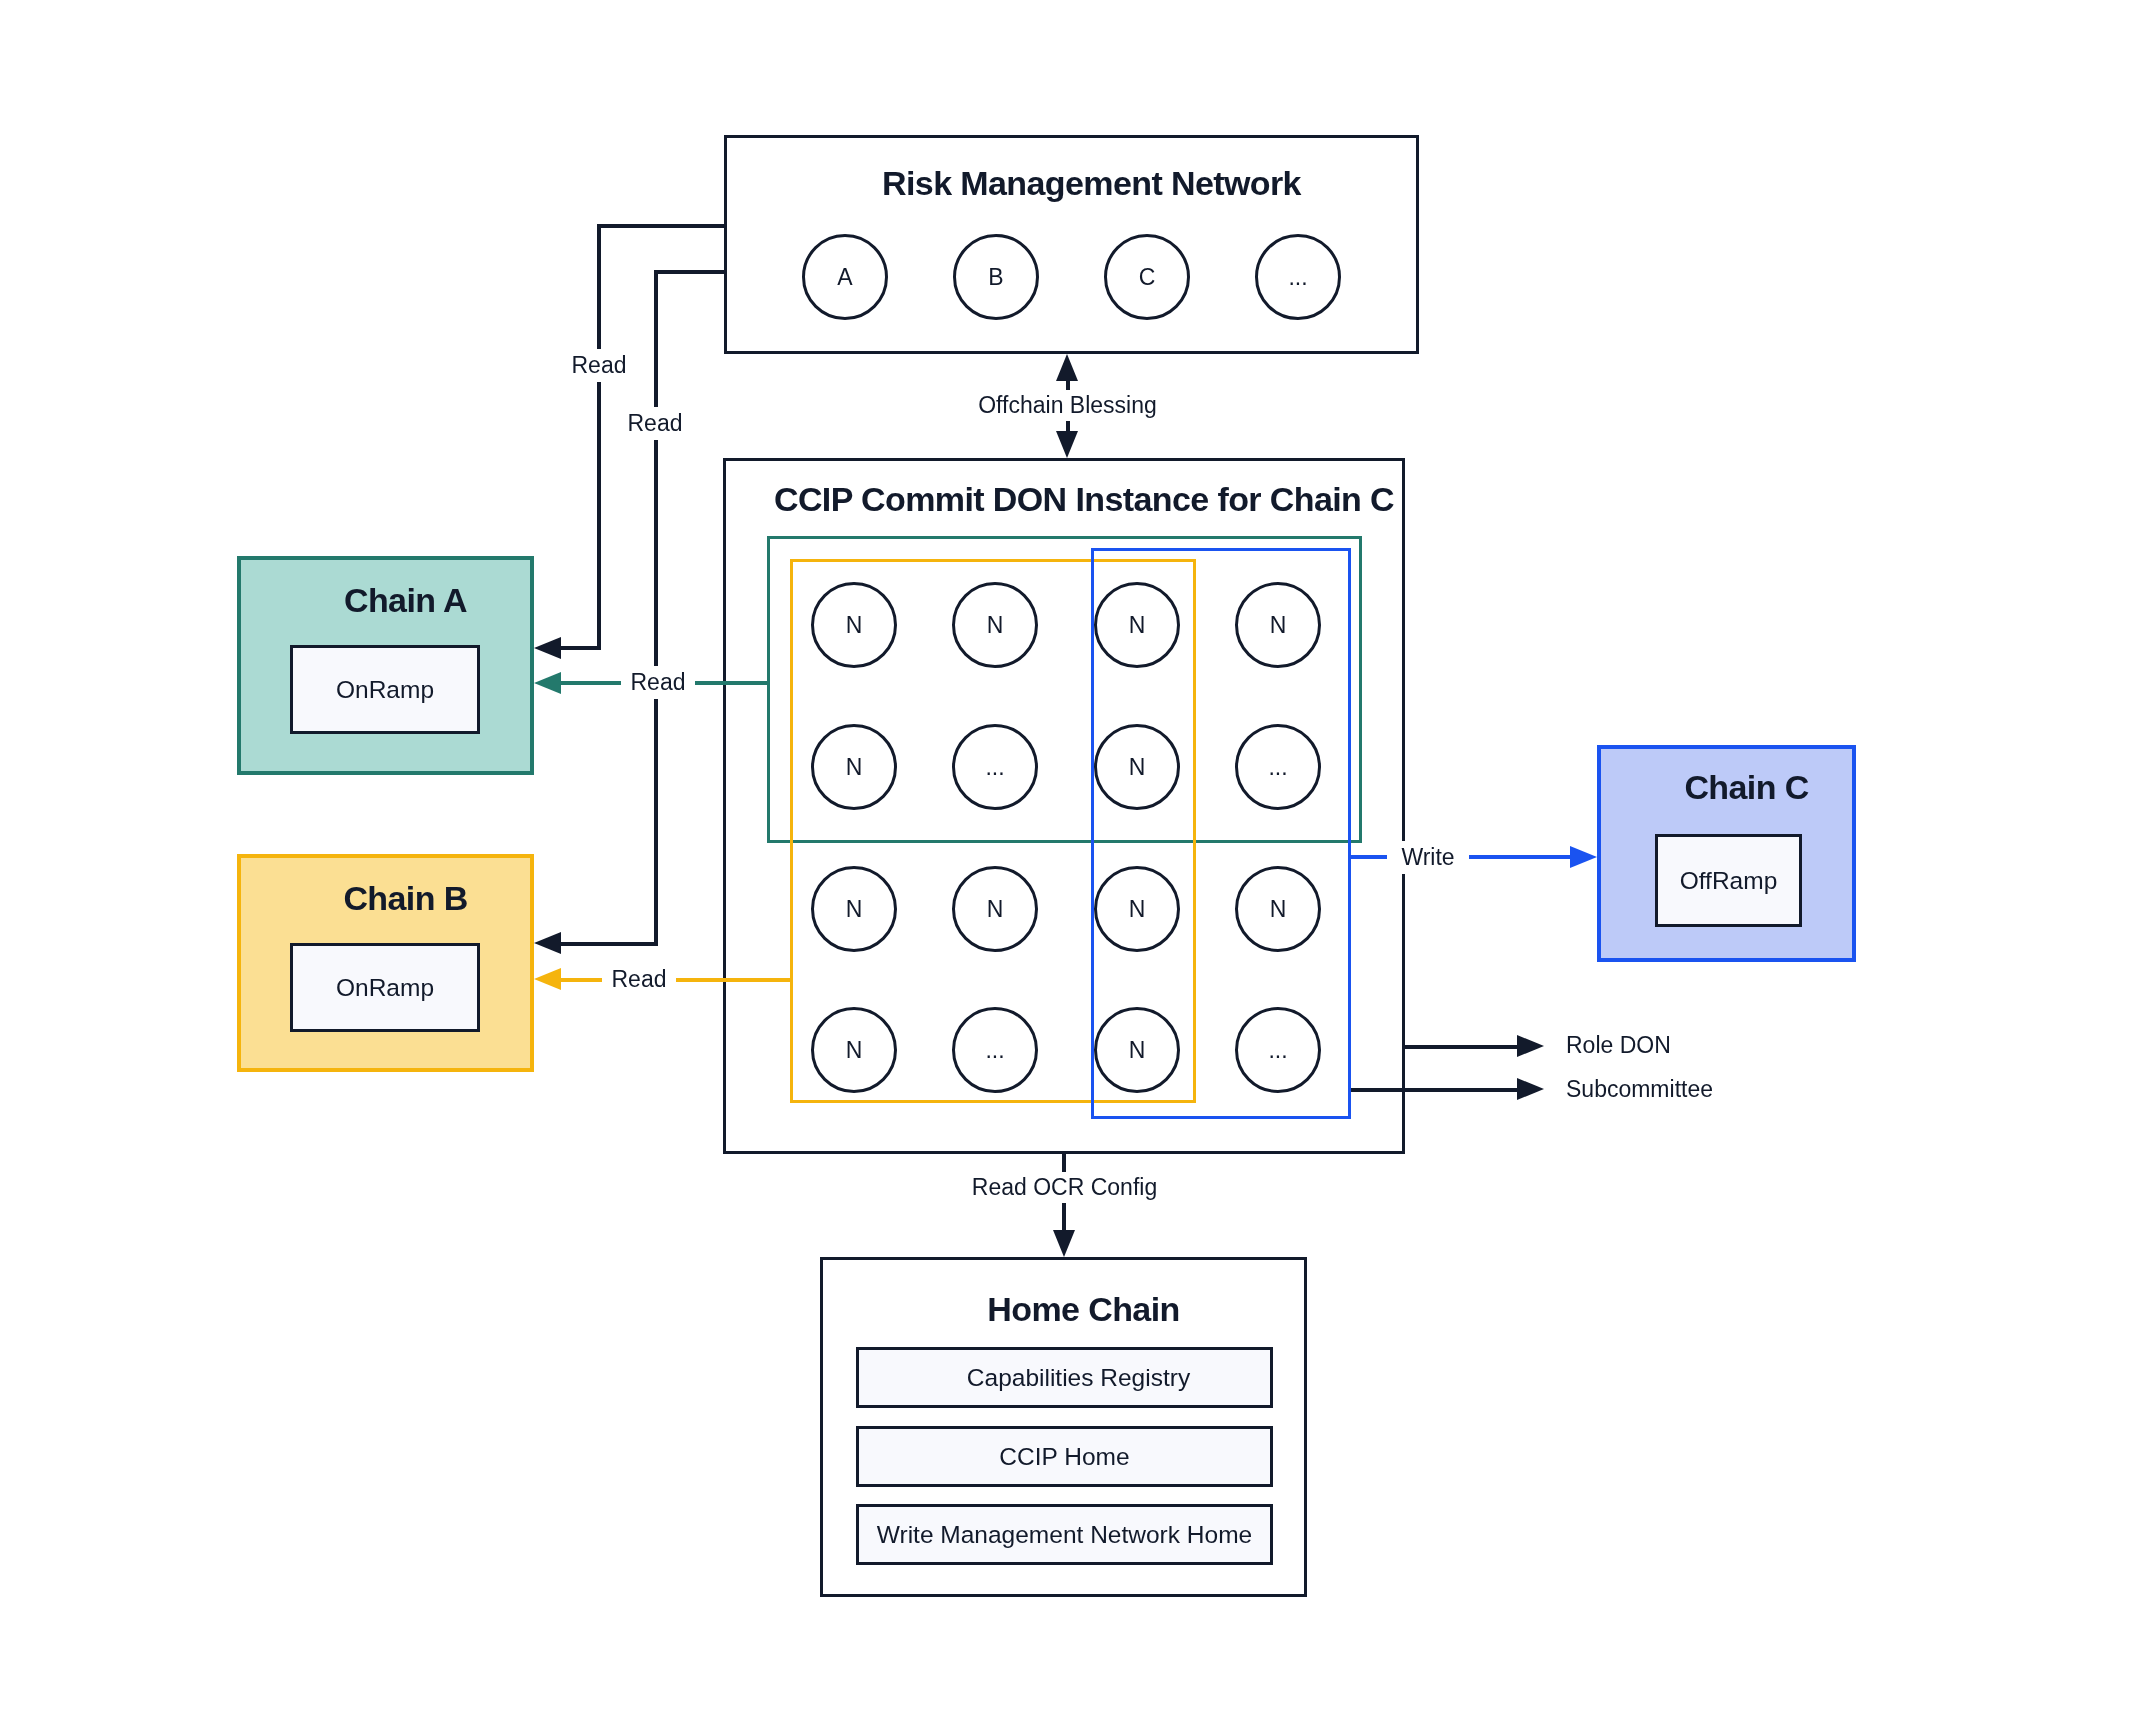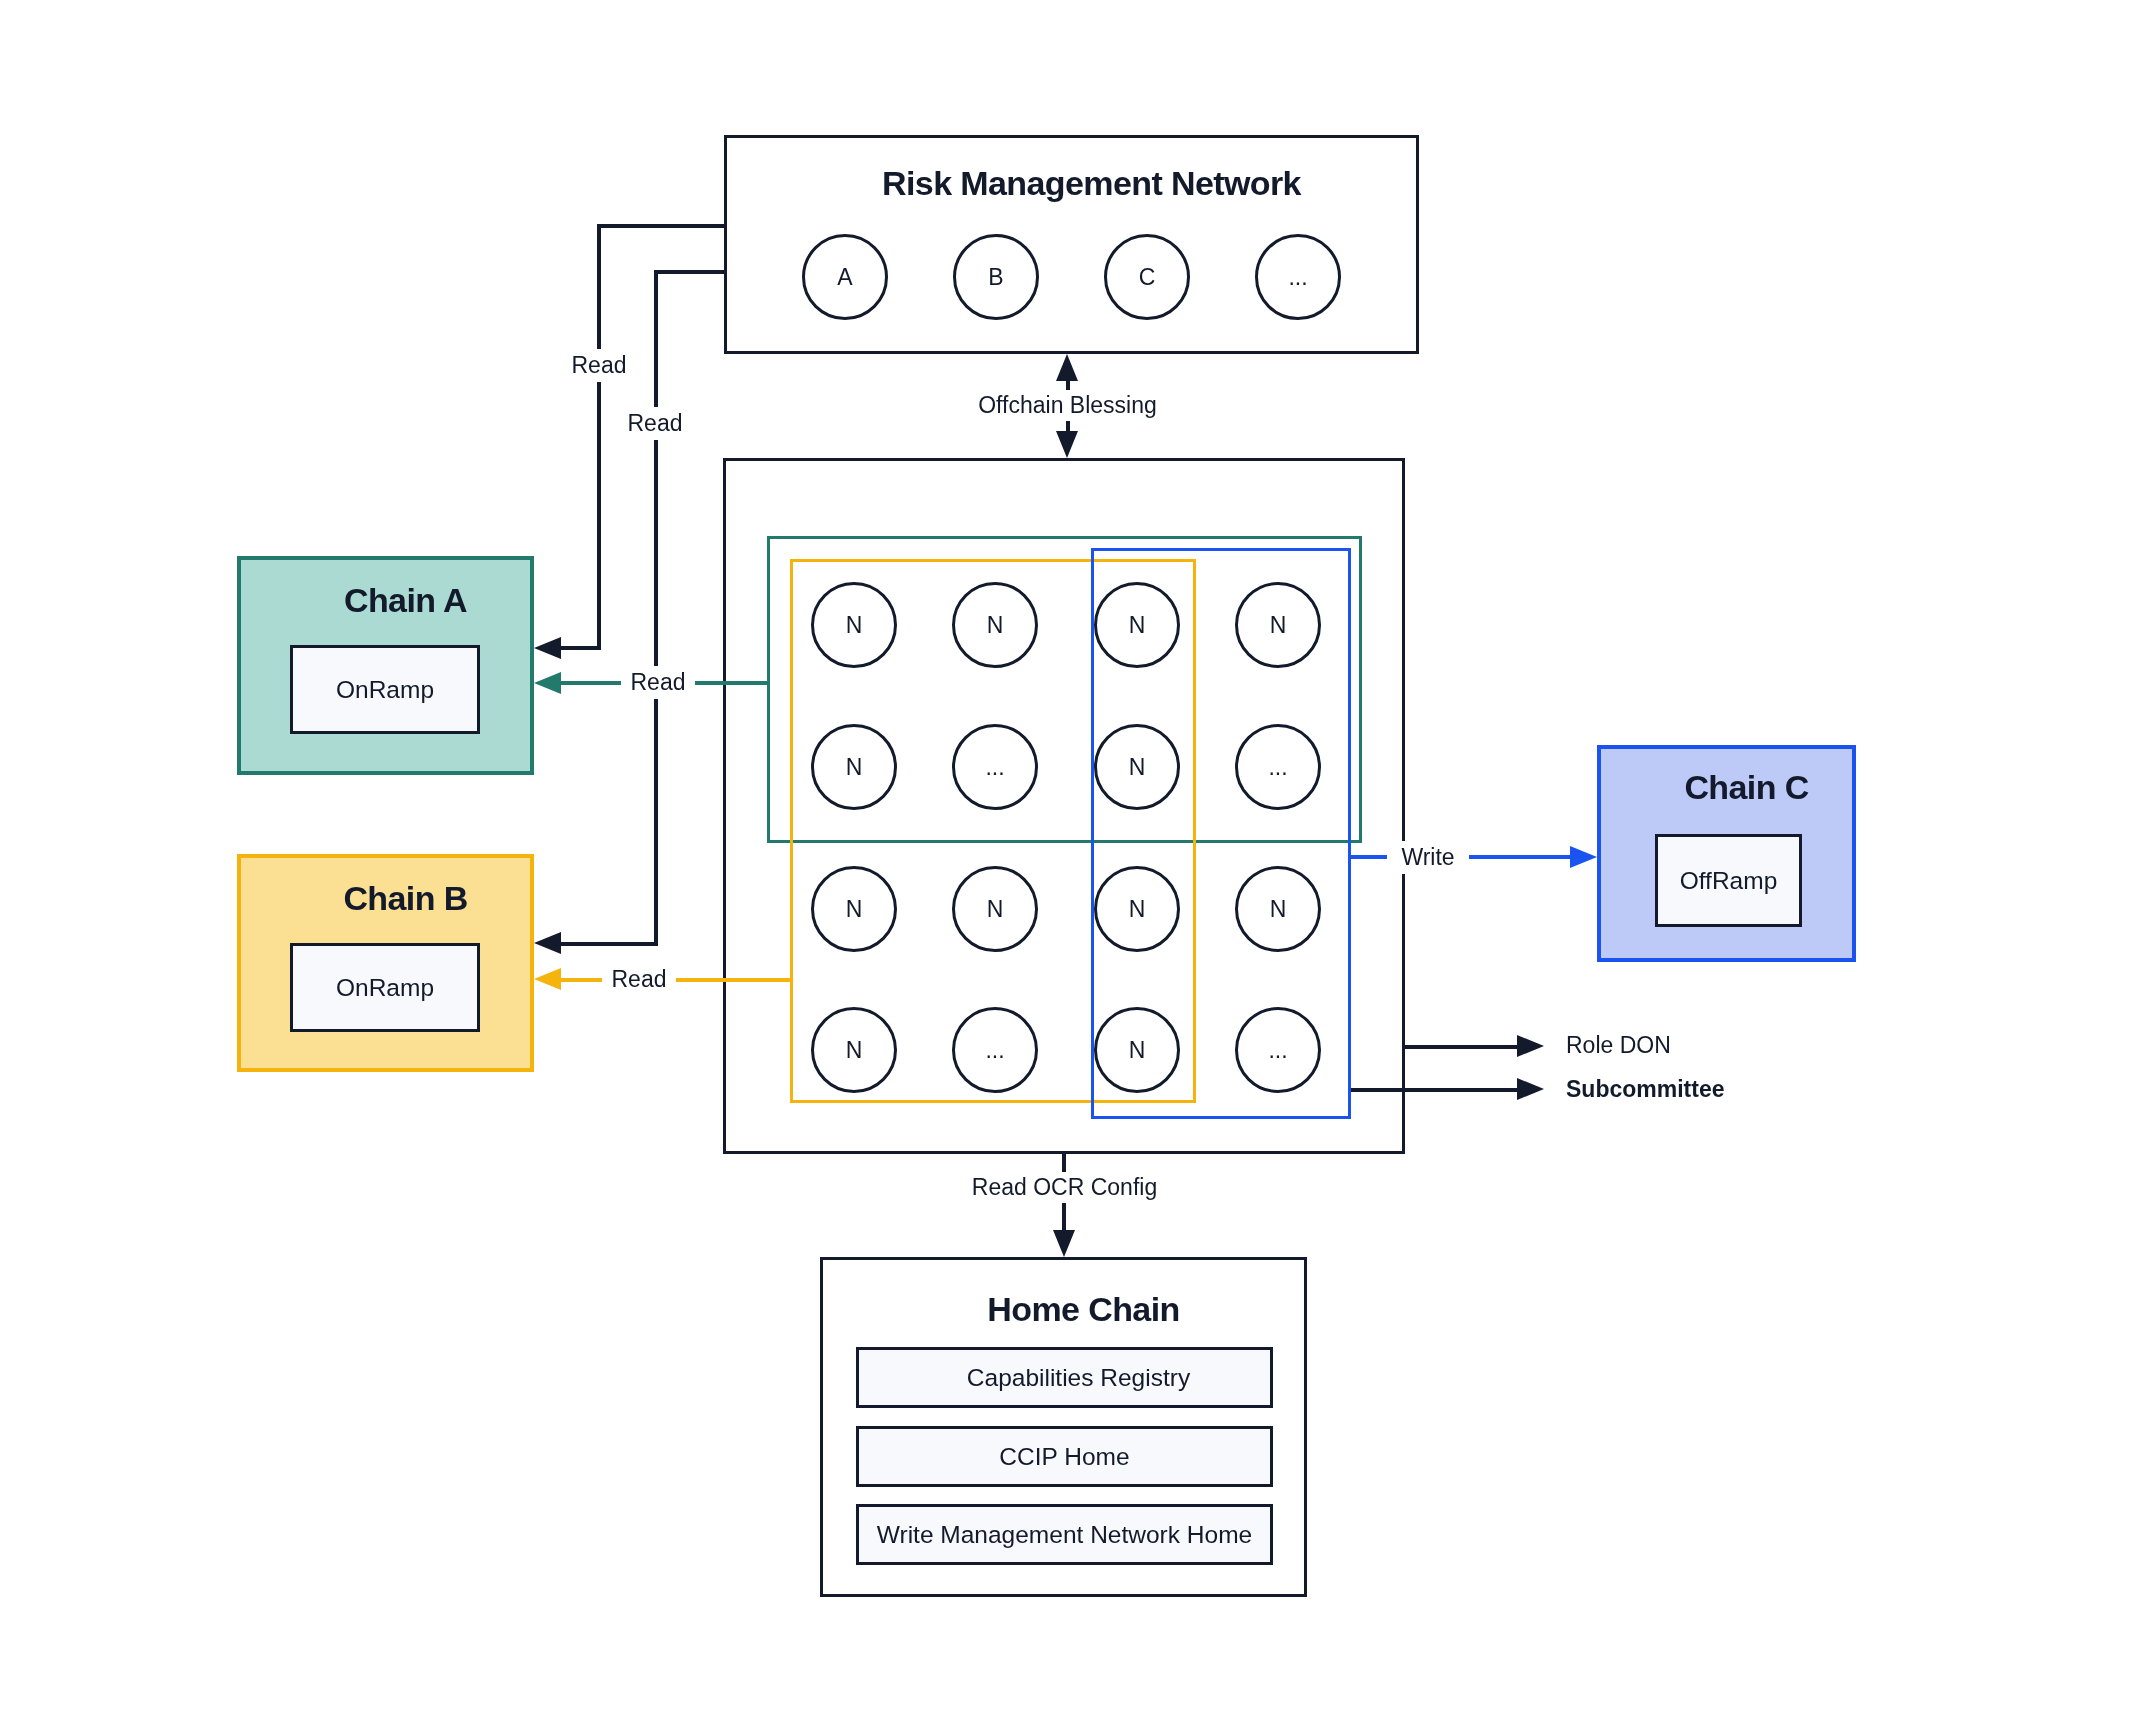--- a/index.html
+++ b/index.html
@@ -34,20 +34,21 @@
 <div id="canvas">
 
   <div class="box" style="left:724px;top:135px;width:695px;height:219px;"></div>
   <div class="title" style="left:724px;top:163px;width:695px;">Risk Management Network</div>
   <div class="node" style="left:802px;top:234px;">A</div>
   <div class="node" style="left:953px;top:234px;">B</div>
   <div class="node" style="left:1104px;top:234px;">C</div>
   <div class="node" style="left:1255px;top:234px;">...</div>
 
   <div class="box" style="left:723px;top:458px;width:682px;height:696px;"></div>
+  <div class="title" style="left:723px;top:479px;width:682px;">CCIP Commit DON Instance for Chain C</div>
 
   <div class="orect" style="left:767px;top:536px;width:595px;height:307px;border-color:var(--teal);"></div>
   <div class="orect" style="left:790px;top:559px;width:406px;height:544px;border-color:var(--yellow);"></div>
   <div class="orect" style="left:1091px;top:548px;width:260px;height:571px;border-color:var(--blue);"></div>
 
   <div class="node" style="left:811px;top:582px;">N</div>
   <div class="node" style="left:952px;top:582px;">N</div>
   <div class="node" style="left:1094px;top:582px;">N</div>
   <div class="node" style="left:1235px;top:582px;">N</div>
   <div class="node" style="left:811px;top:724px;">N</div>
@@ -113,16 +114,16 @@
   <div class="vline" style="left:1062px;top:1154px;width:3.7px;height:78px;"></div>
   <div class="arr arr-down" style="left:1053px;top:1230px;"></div>
   <div class="linelabel" style="left:964px;top:1172px;width:201px;height:31px;">Read OCR Config</div>
 
   <div class="hline" style="left:1405px;top:1045px;width:115px;height:3.7px;"></div>
   <div class="arr arr-right" style="left:1517px;top:1035px;"></div>
   <div class="sidelabel" style="left:1566px;top:1030px;height:31px;">Role DON</div>
 
   <div class="hline" style="left:1351px;top:1088px;width:169px;height:3.7px;"></div>
   <div class="arr arr-right" style="left:1517px;top:1078px;"></div>
-  <div class="sidelabel" style="left:1566px;top:1074px;height:31px;font-weight:bold;">Subcommittee</div>
+  <div class="sidelabel" style="left:1566px;top:1074px;height:31px;">Subcommittee</div>
 
 </div>
 
 
 </body></html>

